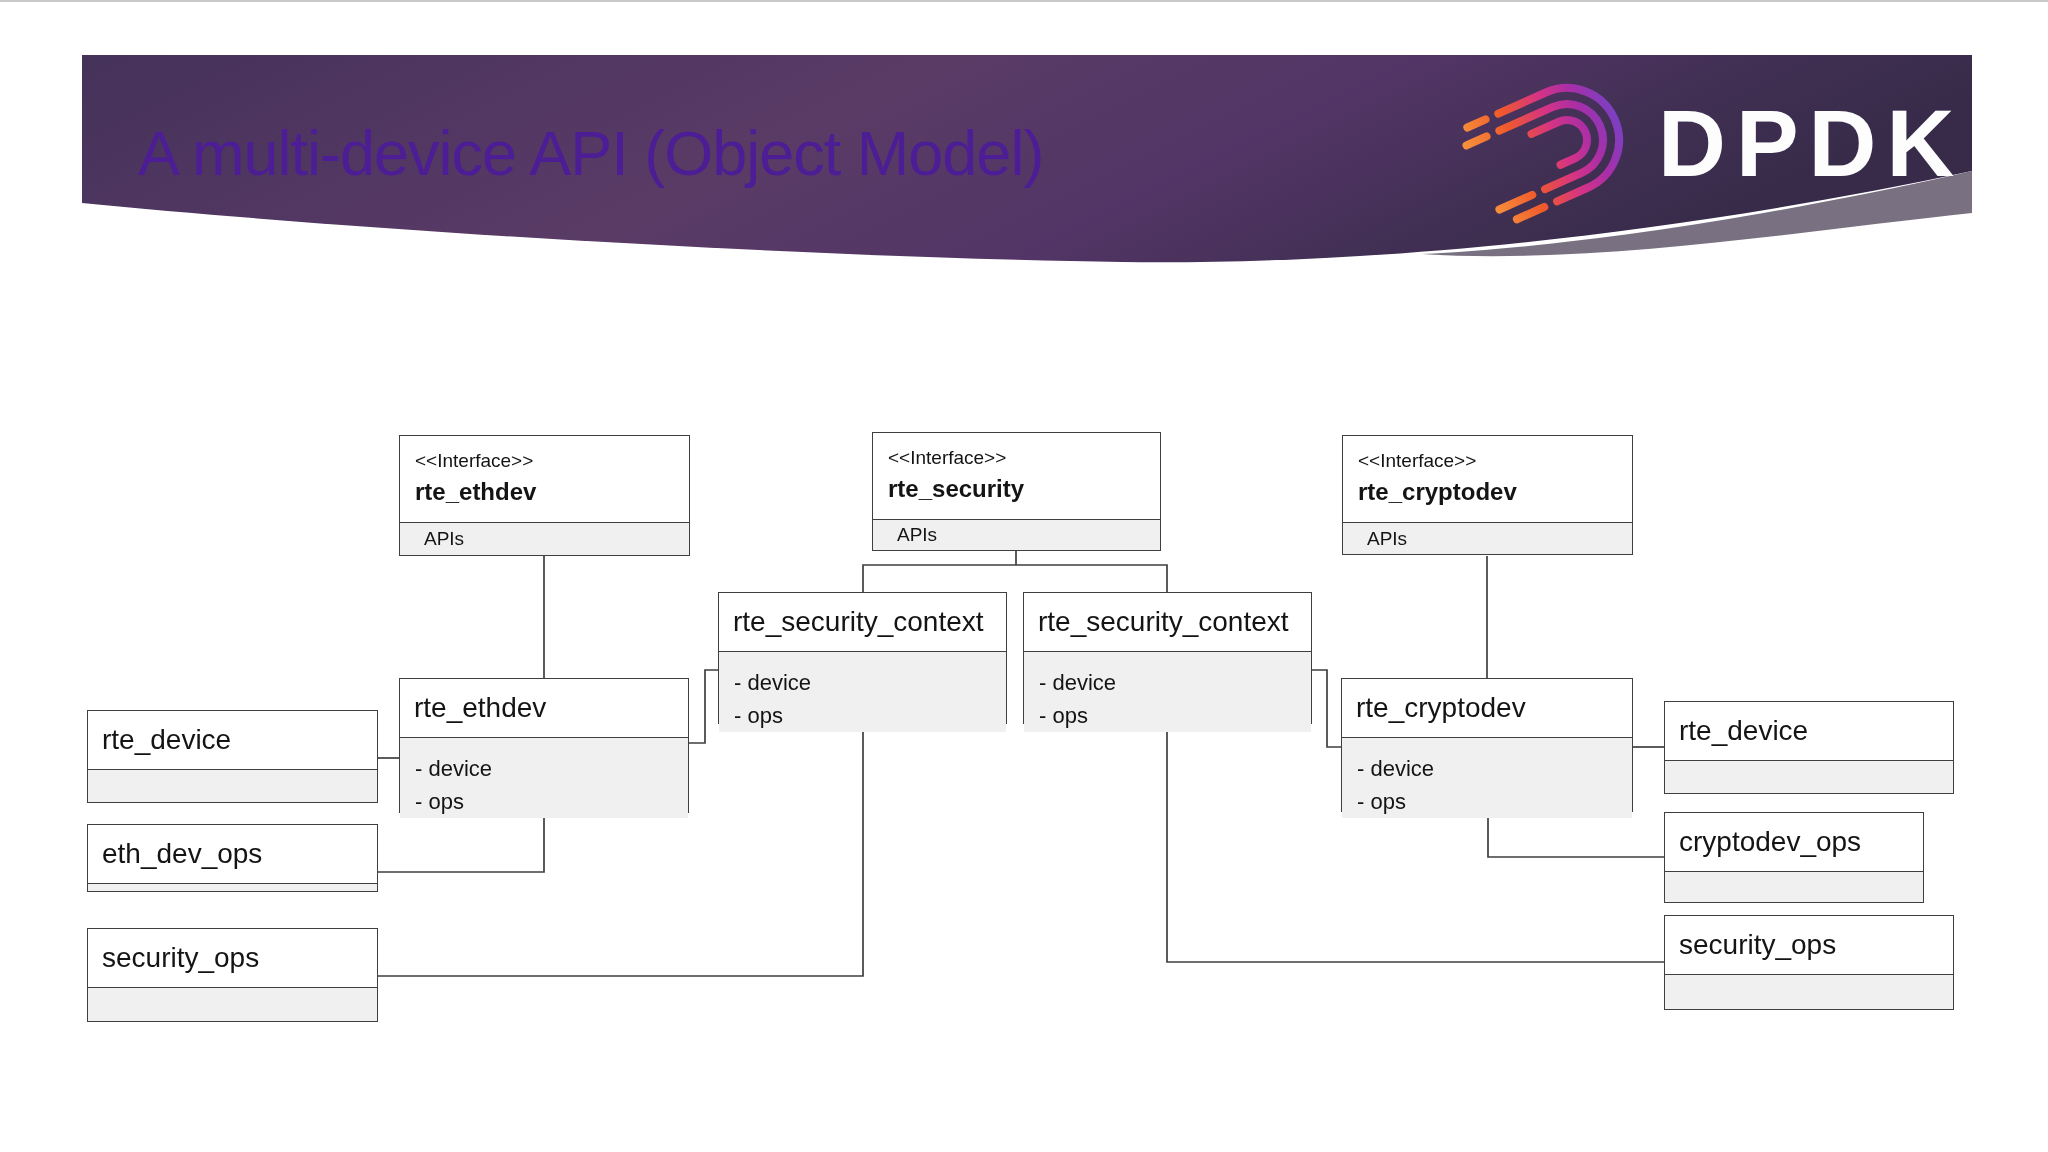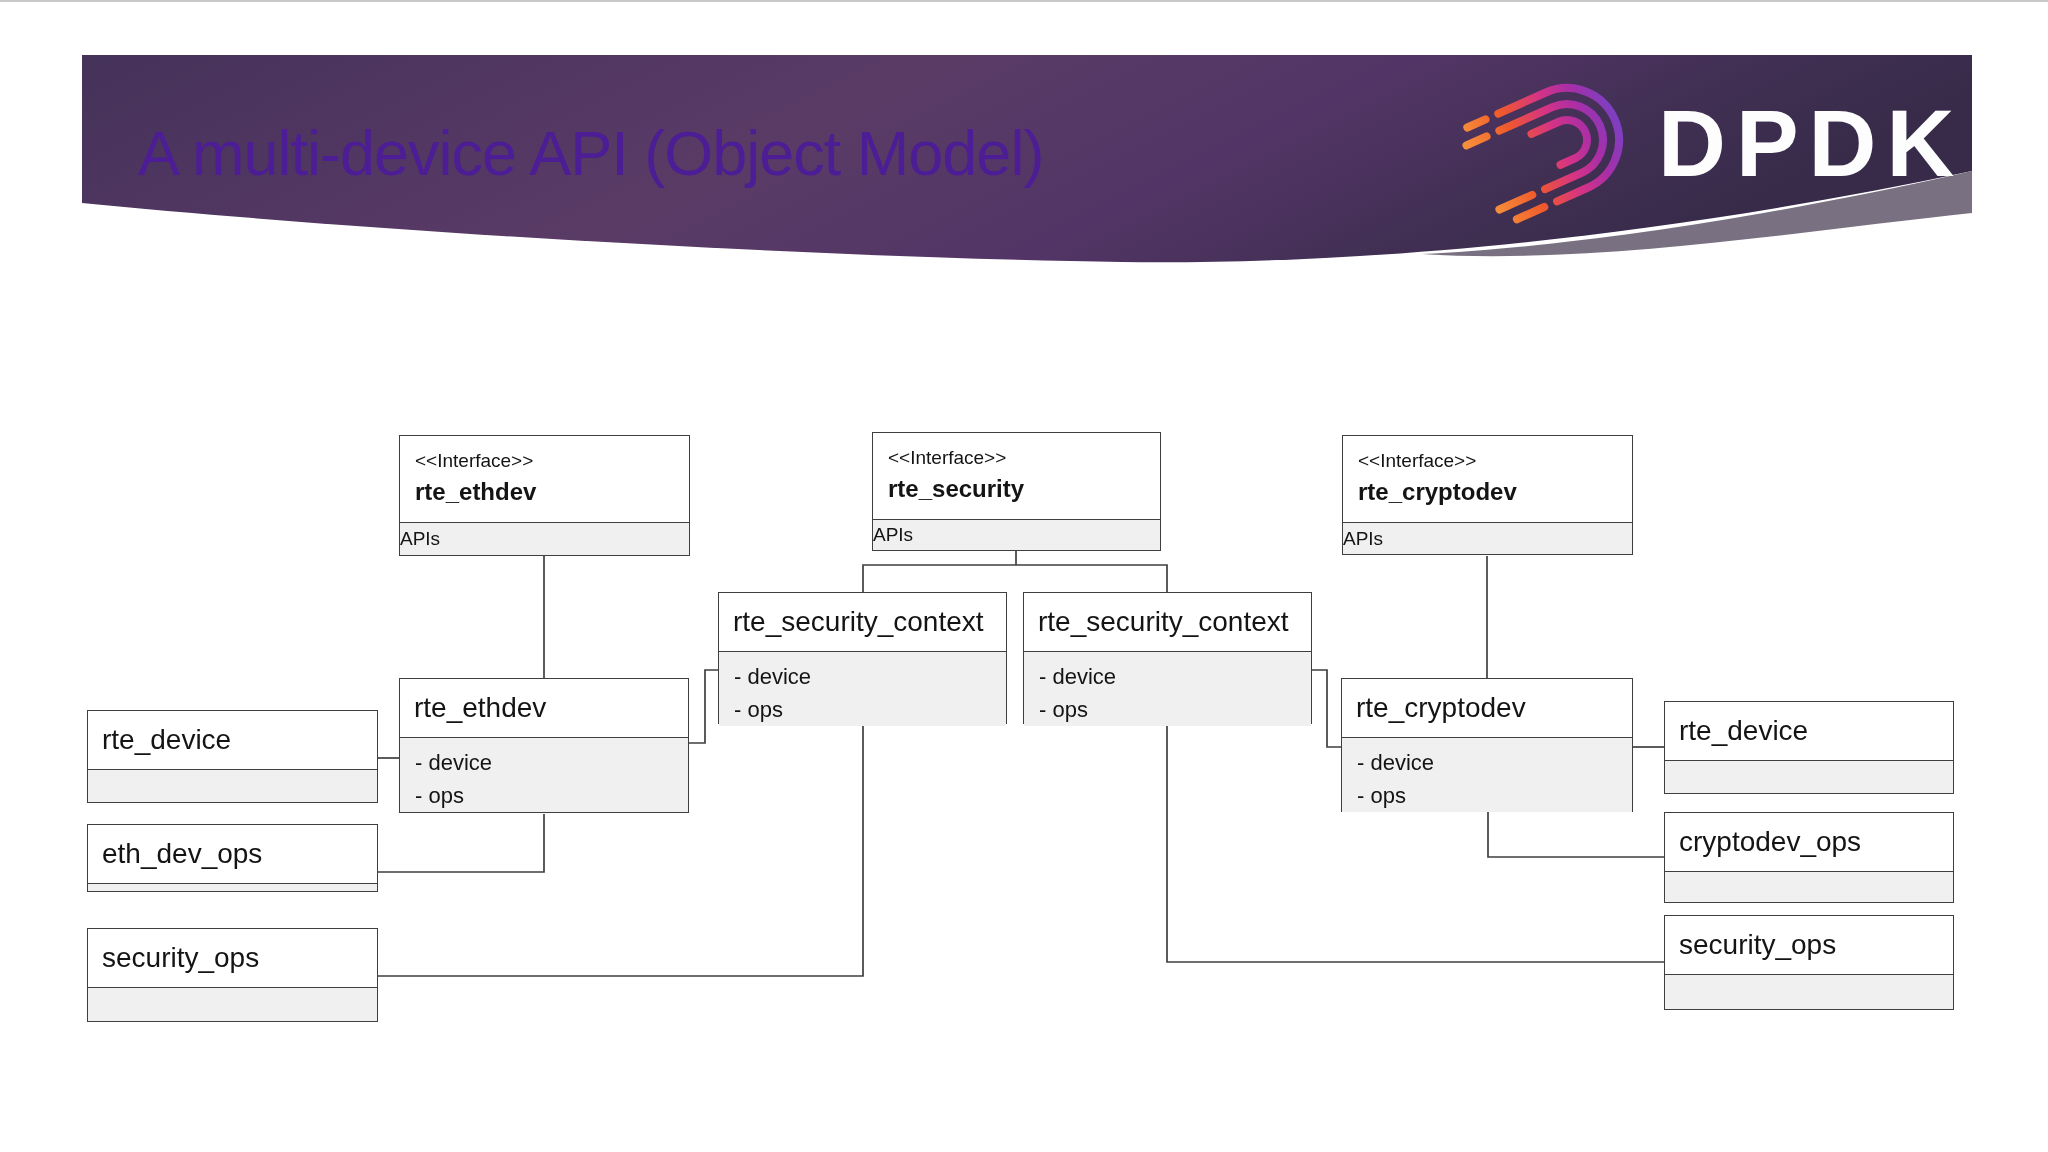--- a/index.html
+++ b/index.html
@@ -29,25 +29,25 @@
   }
   .u-title{background:#ffffff;flex:0 0 auto;}
   .u-body{
     background:#f1f0f1;border-top:1.7px solid #3f3f3f;flex:1 1 auto;
     box-sizing:border-box;
   }
   
   .iface .u-title{height:86px;padding:13px 0 0 15px;box-sizing:border-box;}
   .stereotype{font-size:19px;line-height:23px;}
   .iname{font-size:24px;font-weight:700;margin-top:6px;line-height:28px;}
-  .apis{display:flex;align-items:center;padding-left:0;font-size:19px;}
+  .apis{display:flex;align-items:center;padding-left:24px;font-size:19px;}
   
   .cls-title{height:58px;display:flex;align-items:center;padding-left:14px;
     font-size:28px;box-sizing:border-box;white-space:nowrap;}
-  .attrs{padding:8px 0 0 15px;font-size:22px;line-height:33px;}
+  .attrs{padding:14px 0 0 15px;font-size:22px;line-height:33px;}
 </style>
 </head>
 <body>
 
 <div class="stage">
   <div class="top-line"></div>
 
   <div class="banner">
     <svg width="1890" height="225" viewBox="0 0 1890 225">
       <defs>
@@ -184,21 +184,21 @@
     <div class="ubox plain" style="left:87px;top:928px;width:291px;height:94px">
       <div class="u-title cls-title">security_ops</div>
       <div class="u-body"></div>
     </div>
 
     <div class="ubox plain" style="left:1664px;top:701px;width:290px;height:93px">
       <div class="u-title cls-title">rte_device</div>
       <div class="u-body"></div>
     </div>
 
-    <div class="ubox plain" style="left:1664px;top:812px;width:290px;height:91px">
+    <div class="ubox plain" style="left:1664px;top:812px;width:260px;height:91px">
       <div class="u-title cls-title">cryptodev_ops</div>
       <div class="u-body"></div>
     </div>
 
     <div class="ubox plain" style="left:1664px;top:915px;width:290px;height:95px">
       <div class="u-title cls-title">security_ops</div>
       <div class="u-body"></div>
     </div>
 
   </div>

